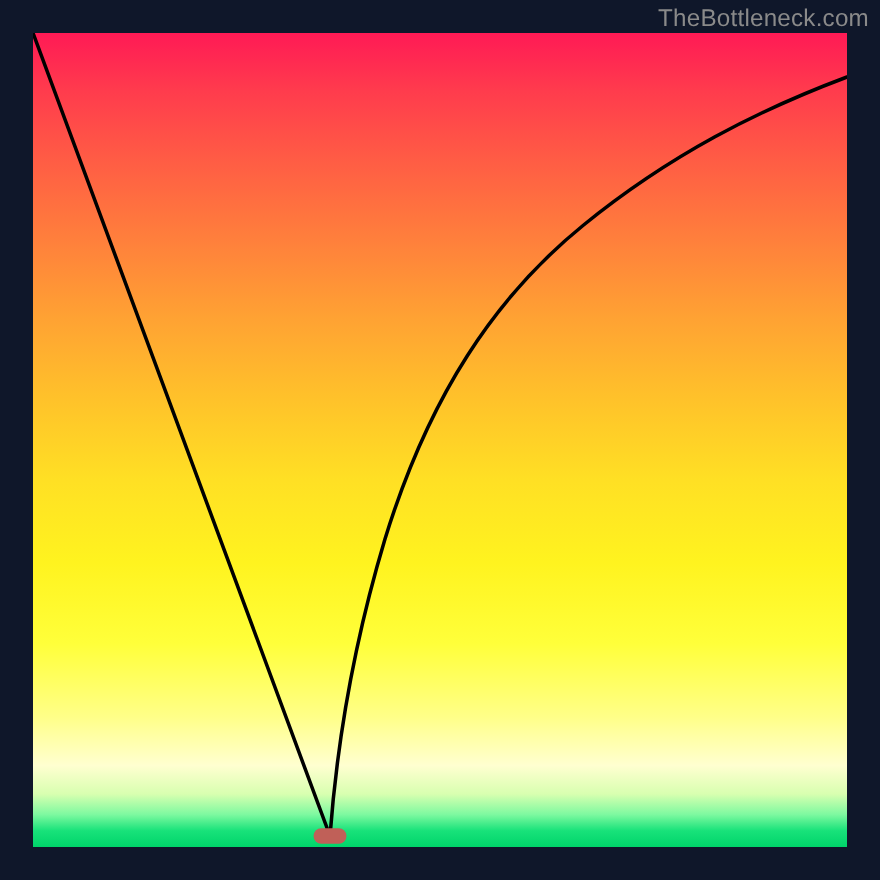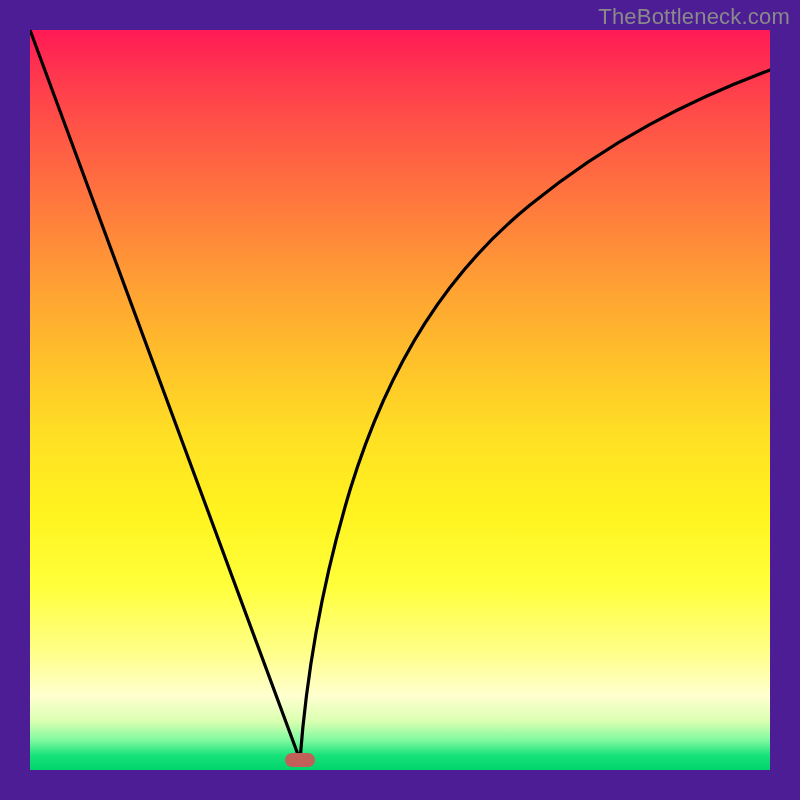--- a/index.html
+++ b/index.html
@@ -10,21 +10,21 @@
     background: #000;
     overflow: hidden;
     font-family: Arial, Helvetica, sans-serif;
   }
   .frame {
     position: absolute;
     left: 0;
     top: 0;
     width: 800px;
     height: 800px;
-    background: #4c1d95;
+    background: #0f172a;
   }
   .plot-area {
     position: absolute;
     left: 30px;
     top: 30px;
     width: 740px;
     height: 740px;
     background: linear-gradient(
       to bottom,
       #ff1a55 0%,

